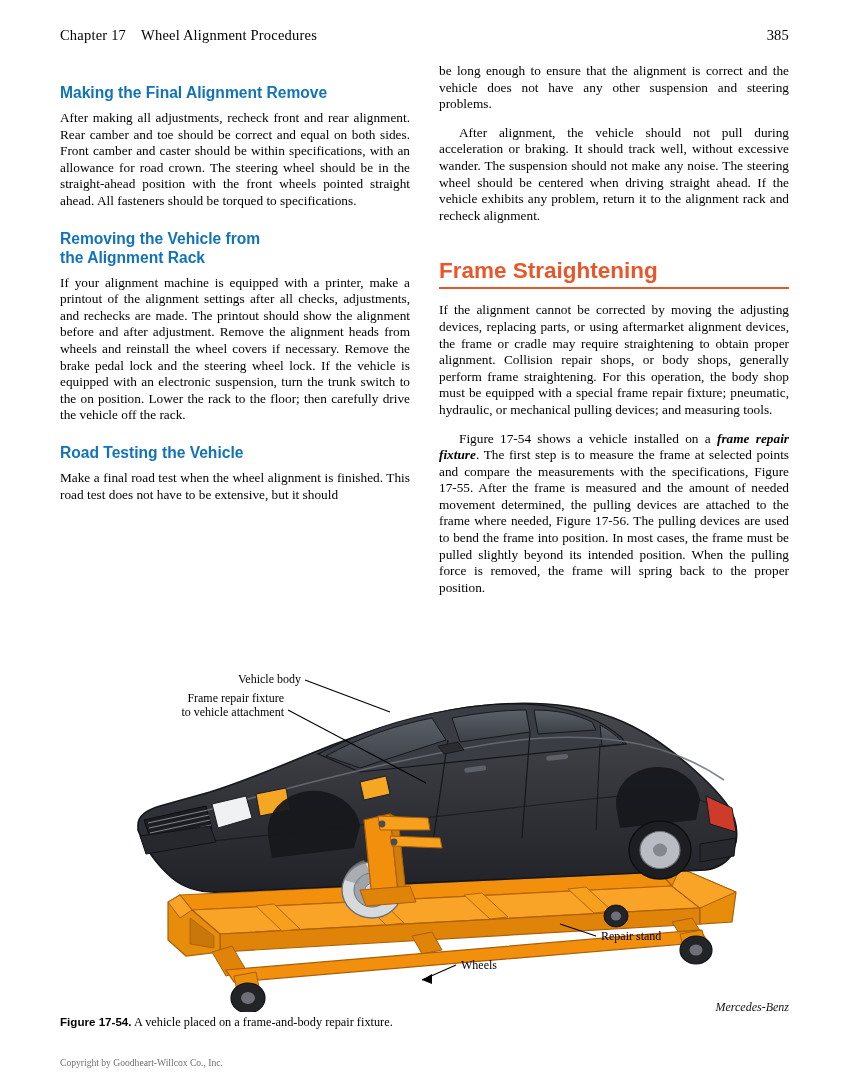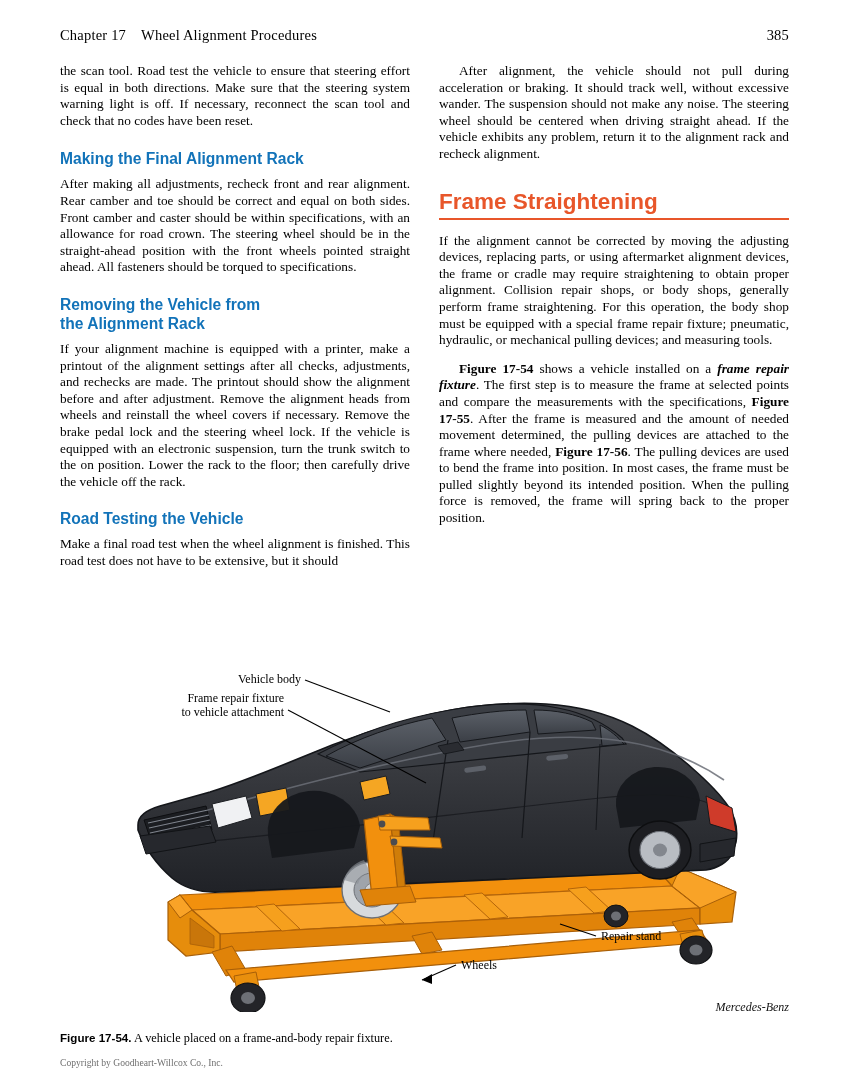--- a/index.html
+++ b/index.html
@@ -80,28 +80,28 @@
   }
   h2.sub.first {
     margin-top: 20px;
   }
   h1.major {
     color: #e8562a;
     font-family: "Liberation Sans", sans-serif;
     font-weight: bold;
     font-size: 22.5px;
     line-height: 26px;
-    margin: 26px 0 0 0;
+    margin: 34px 0 0 0;
     padding-bottom: 3px;
     border-bottom: 2px solid #e8562a;
   }
   h1.major + p.body {
     margin-top: 13px;
   }
-  .b { font-weight: bold; }
+  .b { font-weight: normal; }
   .bi { font-weight: bold; font-style: italic; }
 
   
   .figure-wrap {
     position: absolute;
     left: 60px;
     top: 640px;
     width: 729px;
     height: 372px;
   }
@@ -120,21 +120,20 @@
     font-family: "Liberation Serif", serif;
     color: #111;
   }
   .figcaption {
     position: absolute;
     left: 60px;
     top: 1015px;
     width: 729px;
     font-size: 12.3px;
     font-family: "Liberation Serif", serif;
-    margin-top: 16px;
   }
   .figcaption .lbl {
     font-family: "Liberation Sans", sans-serif;
     font-weight: bold;
     font-size: 11.6px;
   }
   .copyright {
     position: absolute;
     left: 60px;
     top: 1048px;
@@ -155,39 +154,39 @@
 <div class="page">
 
   <div class="header">
     <span class="chapter">Chapter 17    Wheel Alignment Procedures</span>
     <span class="pageno">385</span>
   </div>
 
   <div class="columns">
 
     <div class="col col-left">
-      <p class="body">the scan tool. Road test the vehicle to ensure that steering effort is equal in both directions. Make sure that the steering system warning light is off. If necessary, reconnect the scan tool and check that no codes have been reset.</p>
-
-      <h2 class="sub first">Making the Final Alignment Rack</h2>
+
+      <h2 class="sub first">Making the Final Alignment Remove</h2>
 
       <p class="body">After making all adjustments, recheck front and rear alignment. Rear camber and toe should be correct and equal on both sides. Front camber and caster should be within specifications, with an allowance for road crown. The steering wheel should be in the straight-ahead position with the front wheels pointed straight ahead. All fasteners should be torqued to specifications.</p>
 
       <h2 class="sub">
         <span>Removing the Vehicle from</span><br>
         <span>the Alignment Rack</span>
       </h2>
 
       <p class="body">If your alignment machine is equipped with a printer, make a printout of the alignment settings after all checks, adjustments, and rechecks are made. The printout should show the alignment before and after adjustment. Remove the alignment heads from wheels and reinstall the wheel covers if necessary. Remove the brake pedal lock and the steering wheel lock. If the vehicle is equipped with an electronic suspension, turn the trunk switch to the on position. Lower the rack to the floor; then carefully drive the vehicle off the rack.</p>
 
       <h2 class="sub">Road Testing the Vehicle</h2>
 
       <p class="body">Make a final road test when the wheel alignment is finished. This road test does not have to be extensive, but it should</p>
     </div>
 
     <div class="col col-right">
+      <p class="body">be long enough to ensure that the alignment is correct and the vehicle does not have any other suspension and steering problems.</p>
       <p class="body indent">After alignment, the vehicle should not pull during acceleration or braking. It should track well, without excessive wander. The suspension should not make any noise. The steering wheel should be centered when driving straight ahead. If the vehicle exhibits any problem, return it to the alignment rack and recheck alignment.</p>
 
       <h1 class="major">Frame Straightening</h1>
 
       <p class="body">If the alignment cannot be corrected by moving the adjusting devices, replacing parts, or using aftermarket alignment devices, the frame or cradle may require straightening to obtain proper alignment. Collision repair shops, or body shops, generally perform frame straightening. For this operation, the body shop must be equipped with a special frame repair fixture; pneumatic, hydraulic, or mechanical pulling devices; and measuring tools.</p>
 
       <p class="body indent"><span class="b">Figure 17-54</span><span> shows a vehicle installed on a </span><span class="bi">frame repair fixture</span><span>. The first step is to measure the frame at selected points and compare the measurements with the specifications, </span><span class="b">Figure 17-55</span><span>. After the frame is measured and the amount of needed movement determined, the pulling devices are attached to the frame where needed, </span><span class="b">Figure 17-56</span><span>. The pulling devices are used to bend the frame into position. In most cases, the frame must be pulled slightly beyond its intended position. When the pulling force is removed, the frame will spring back to the proper position.</span></p>
     </div>
 
   </div>

